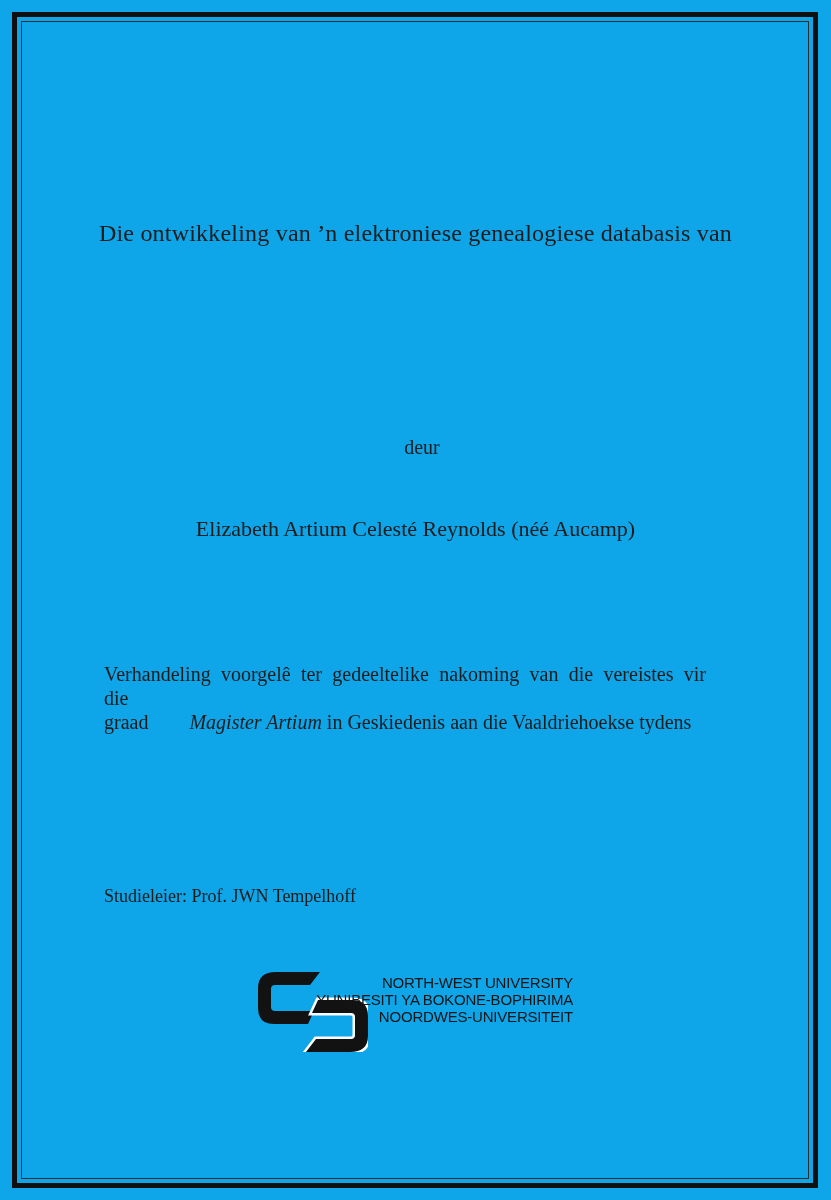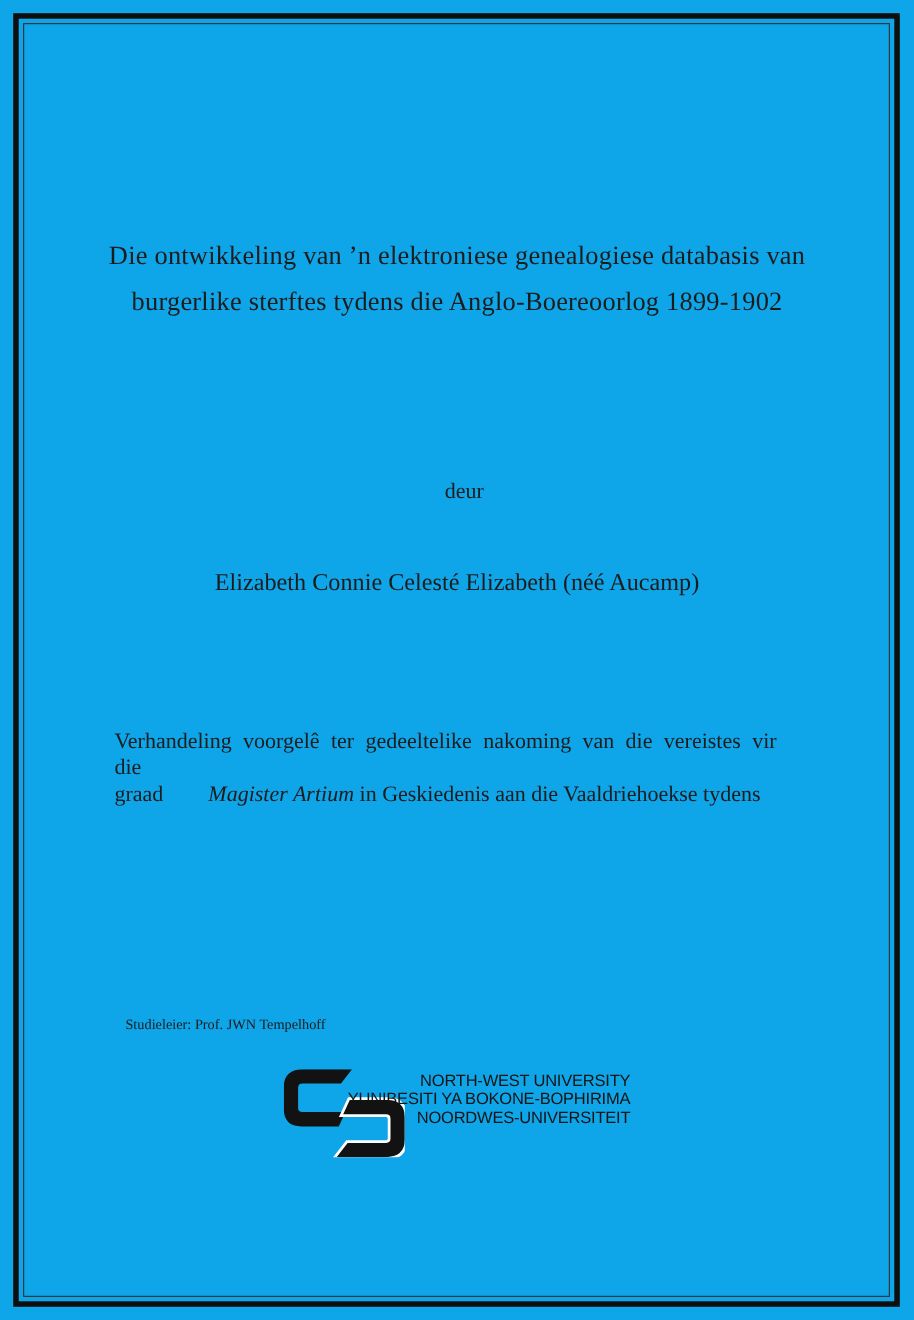--- a/index.html
+++ b/index.html
@@ -28,45 +28,44 @@
     position:absolute; left:0; right:0; top:516px;
     text-align:center; font-size:22px;
   }
   .stmt {
     position:absolute; left:104px; top:662px; width:602px;
     font-size:20px; line-height:24px;
   }
   .stmt .l1 { text-align:justify; text-align-last:justify; word-spacing:2px; }
   .it { font-style:italic;margin-left:36px; }
   .super {
-    position:absolute; left:104px; top:919px;
-    font-size:13px; line-height:24.5px;margin-left:10px;
+    position:absolute; left:104px; top:884px;
+    font-size:18px; line-height:24.5px;
   }
   .logo-mark { position:absolute; left:258px; top:972px; width:110px; height:80px; }
   .logo-text {
     position:absolute; right:258px; top:974px; text-align:right;
     font-family:"Liberation Sans", sans-serif; font-size:15px;
     line-height:17.2px; color:#141414; letter-spacing:-0.2px; white-space:nowrap;
   }
 </style>
 </head>
 <body>
 
 <div class="page">
   <div class="frame-outer"></div>
   <div class="frame-inner"></div>
 
   <div class="title">
     <div>Die ontwikkeling van ’n elektroniese genealogiese databasis van</div>
-    <div>burgerlike sterftes tydens die Anglo-Boereoorlog 1899-1902</div>
   </div>
 
   <div class="byline">deur</div>
 
-  <div class="author">Elizabeth Connie Celesté Elizabeth (néé Aucamp)</div>
+  <div class="author">Elizabeth Artium Celesté Reynolds (néé Aucamp)</div>
 
   <div class="stmt">
     <div class="l1">Verhandeling voorgelê ter gedeeltelike nakoming van die vereistes vir die</div>
     <div><span>graad </span><span class="it">Magister Artium</span><span> in Geskiedenis aan die Vaaldriehoekse tydens</span></div>
   </div>
 
   <div class="super">
     <div>Studieleier: Prof. JWN Tempelhoff</div>
   </div>
 

